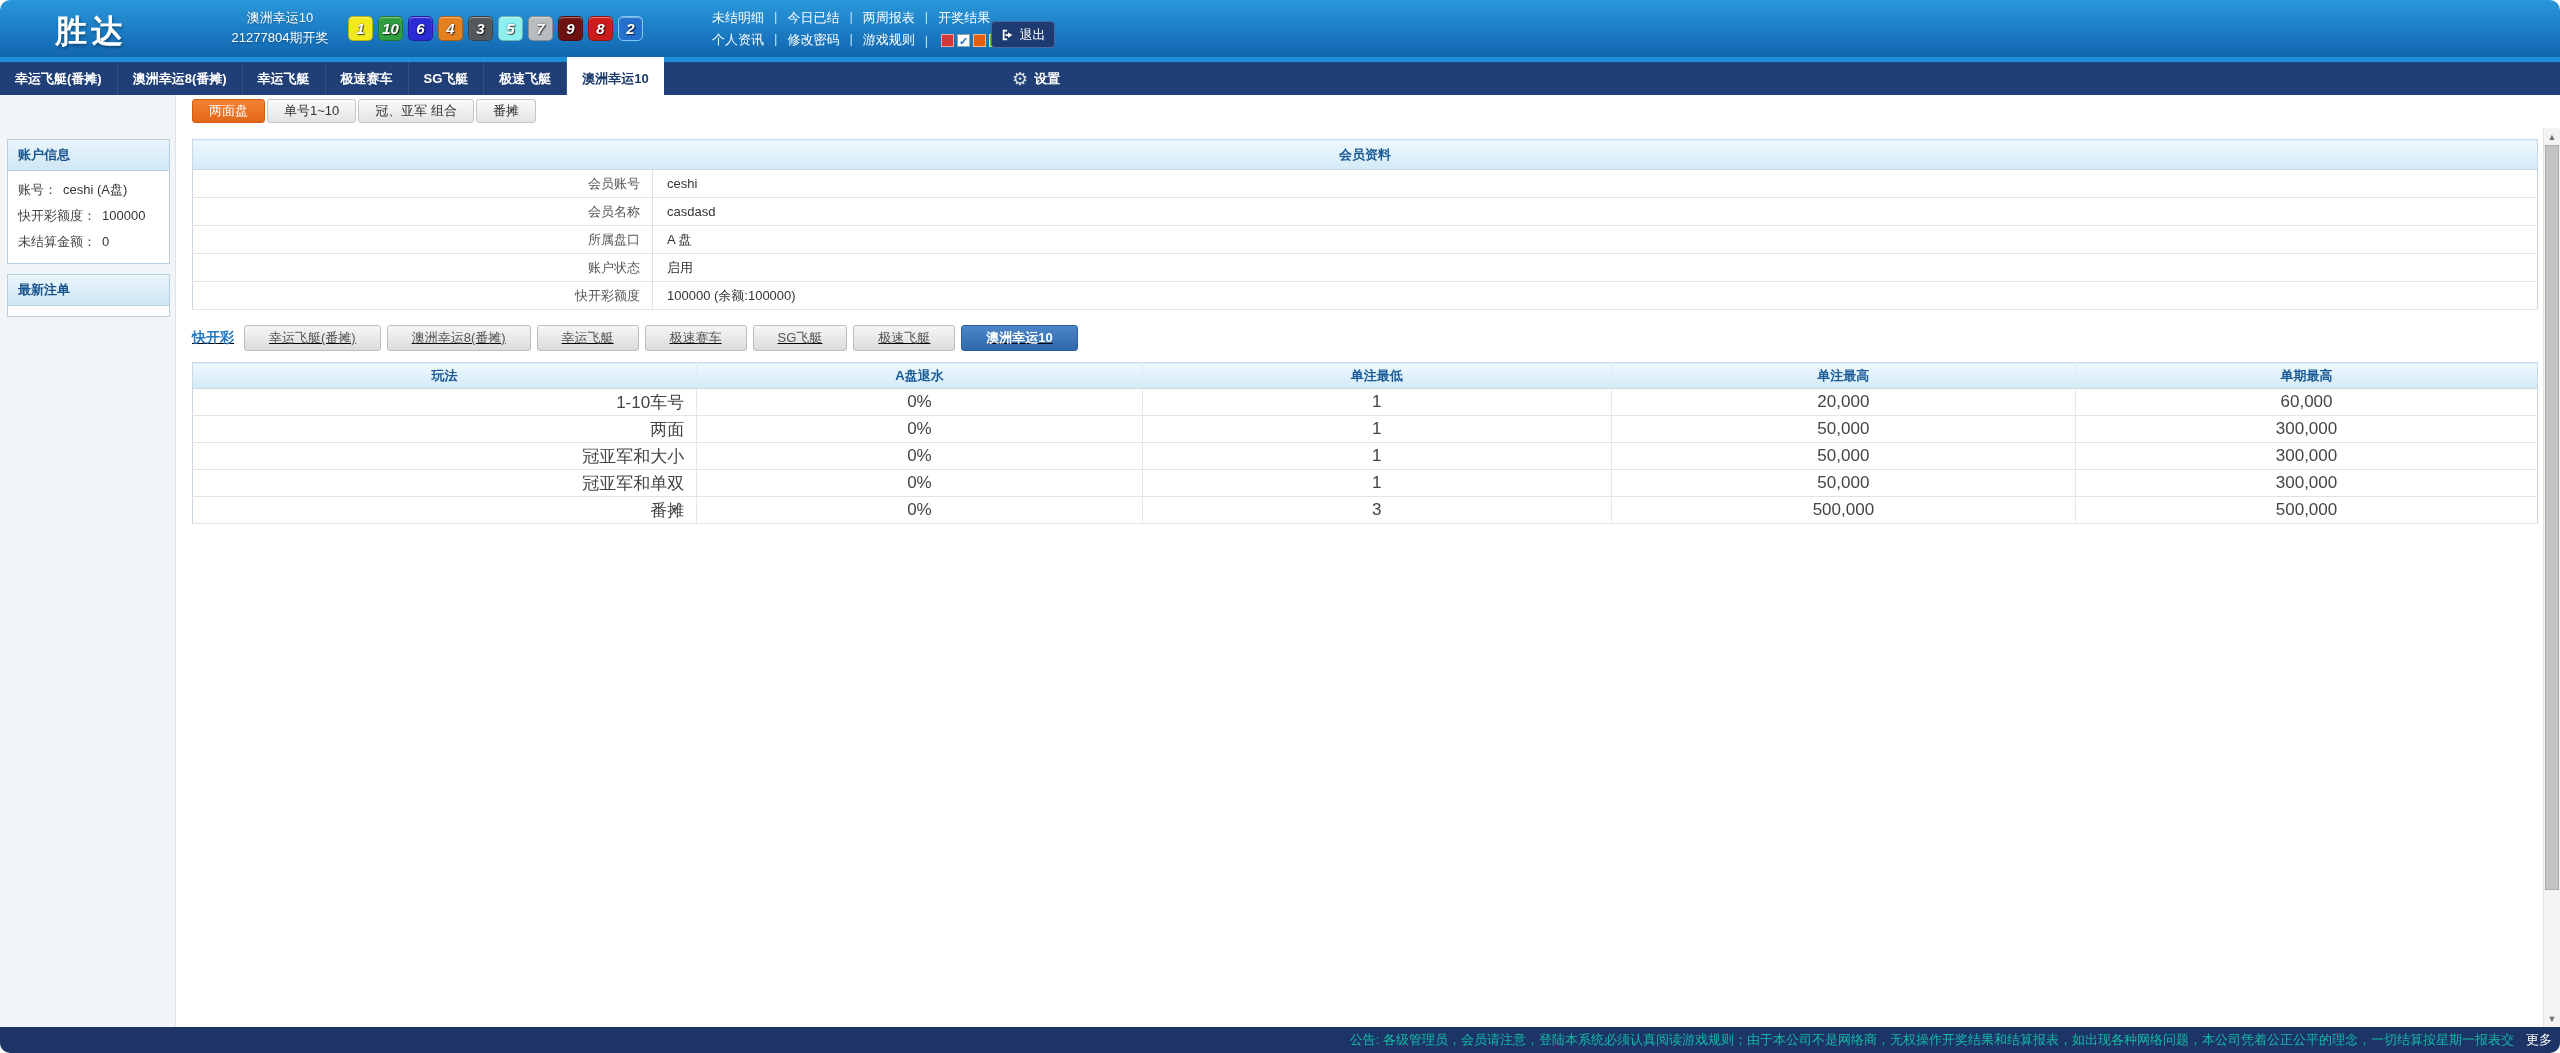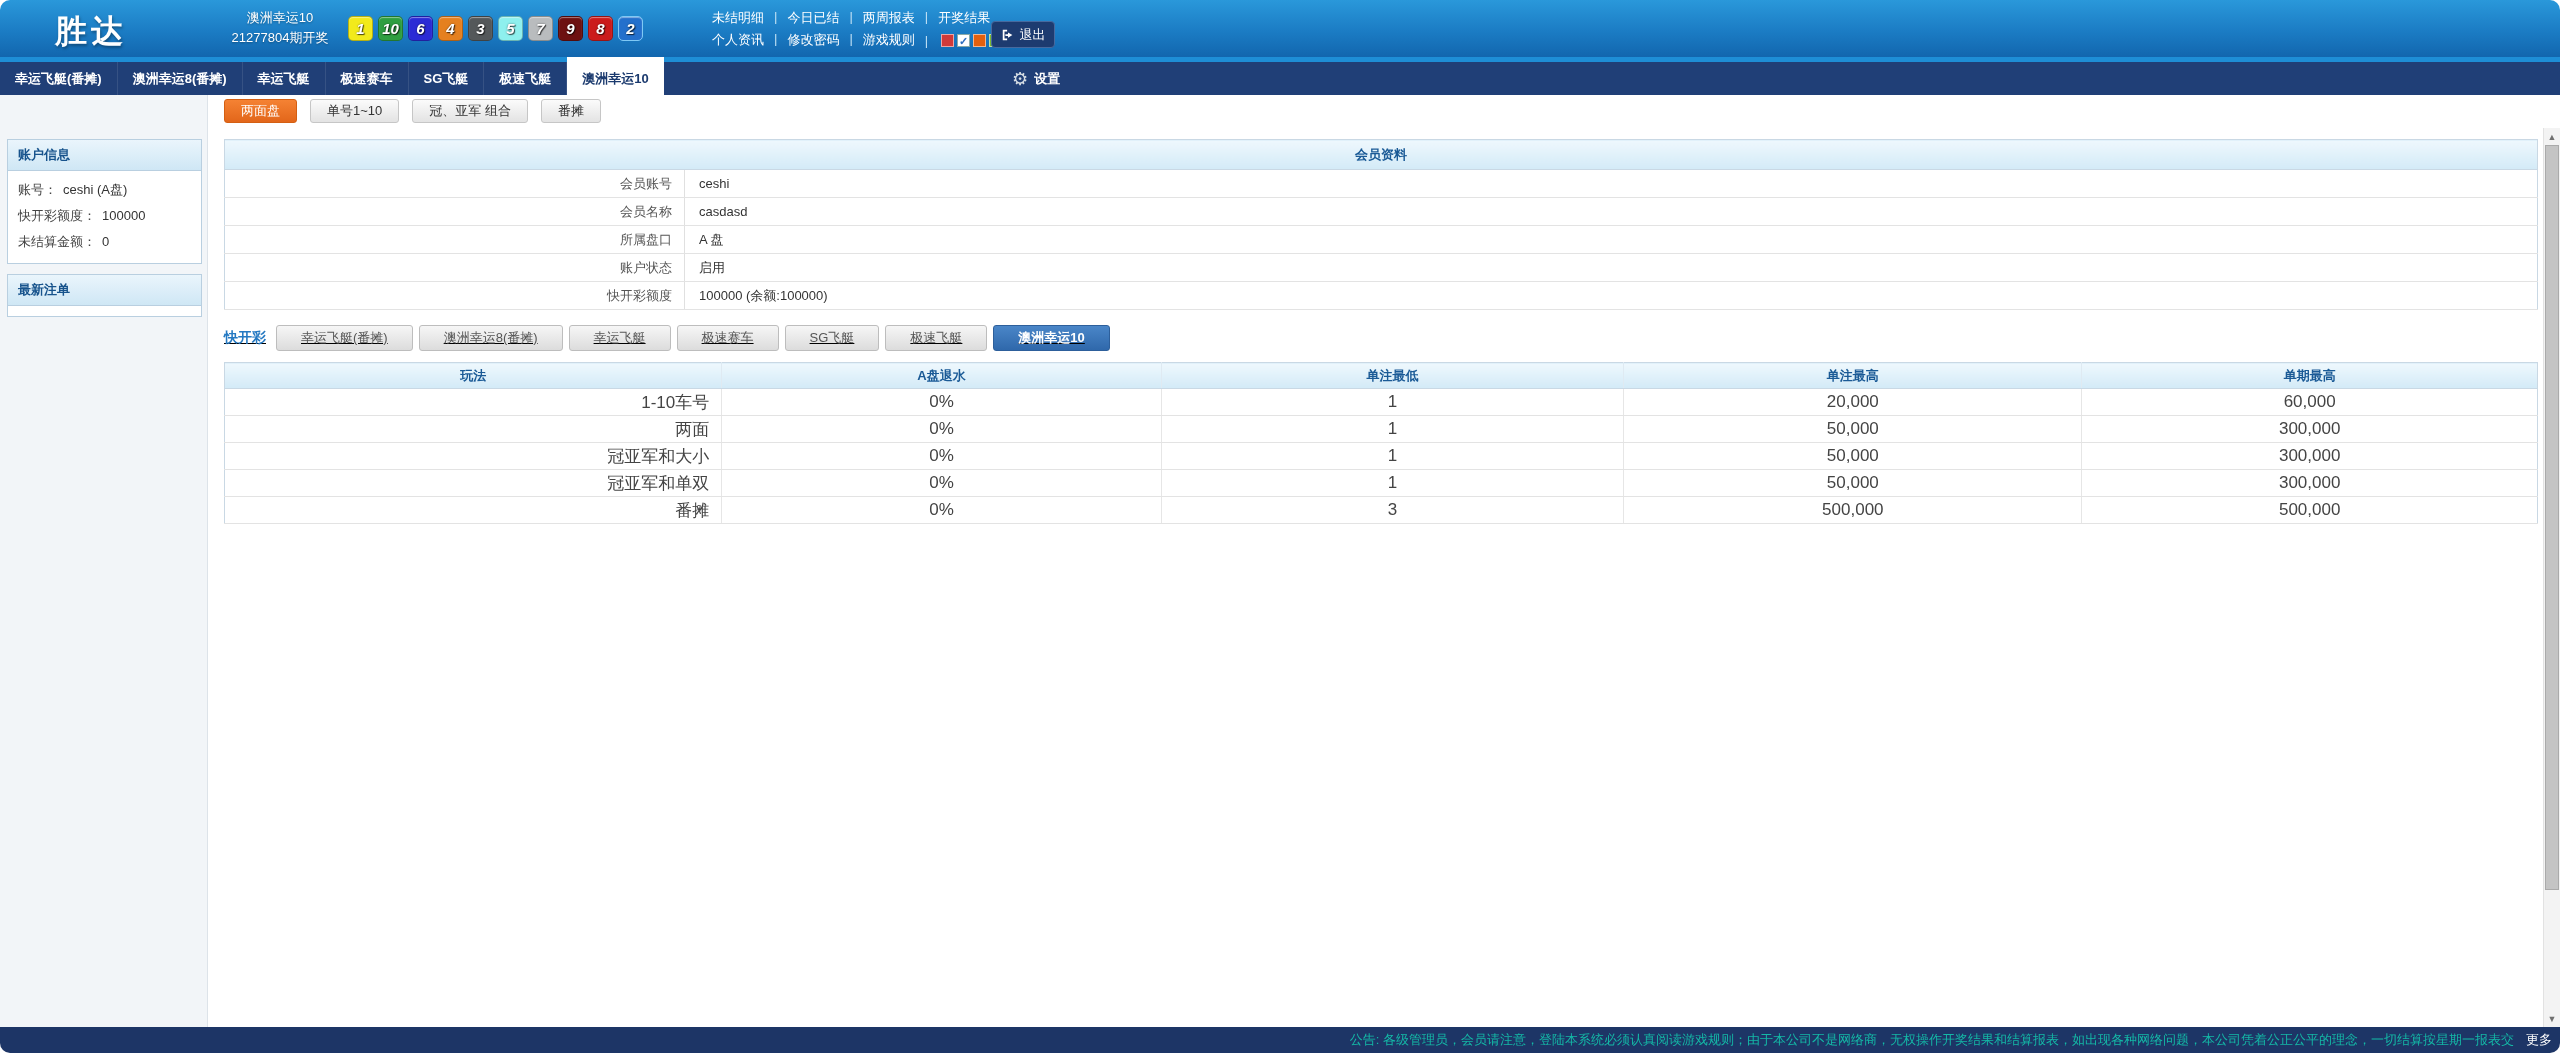--- a/index.html
+++ b/index.html
@@ -27,32 +27,32 @@
   .blue-line { height:5px; background:#1e8ed6; flex:0 0 auto; }
   .nav { height:33px; background:#203f77; display:flex; align-items:stretch; flex:0 0 auto; position:relative; }
   .nav-item { padding:0 15px; line-height:33px; color:#fff; font-size:13px; font-weight:bold; cursor:pointer; border-right:1px solid rgba(255,255,255,.10); white-space:nowrap; }
   .nav-item.active { background:#fff; color:#1b3a6e; margin-top:-5px; padding-top:5px; border-right:none; }
   .nav-settings { position:absolute; left:1012px; top:0; height:33px; display:flex; align-items:center; gap:6px; cursor:pointer; }
   .gear-ic { color:#d5dde4; font-size:18px; line-height:18px; }
   .nav-settings .lbl { color:#fff; font-size:13px; font-weight:bold; }
 
   
   .content { flex:1 1 auto; display:flex; min-height:0; }
-  .sidebar { width:208px; flex:0 0 auto; background:#f2f5f8; border-right:1px solid #dde3e9; padding:44px 5px 0 7px; }
+  .sidebar { width:176px; flex:0 0 auto; background:#f2f5f8; border-right:1px solid #dde3e9; padding:44px 5px 0 7px; }
   .panel { border:1px solid #b9cfe0; background:#fff; margin-bottom:10px; }
   .panel-h { background:linear-gradient(180deg,#eaf5fc,#cfe7f5); border-bottom:1px solid #b9cfe0; padding:6px 10px; font-size:13px; font-weight:bold; color:#17538c; }
   .panel-b { padding:6px 8px 8px; }
   .acct-row { font-size:13px; color:#444; padding:4px 2px; white-space:nowrap; }
   .acct-row .v { color:#333; margin-left:6px; }
   .panel-b.empty { padding:5px; }
 
   .main { flex:1 1 auto; padding:2px 22px 0 16px; min-width:0; }
 
   
-  .subtabs { display:flex; gap:13px; margin-top:2px; }
+  .subtabs { display:flex; gap:2px; margin-top:2px; }
   .subtab { height:24px; padding:0 16px; font-size:13px; display:flex; align-items:center; border-radius:3px; cursor:pointer; background:linear-gradient(180deg,#fbfbfb,#e3e3e3); border:1px solid #c6c6c6; color:#333; }
   .subtab.active { background:linear-gradient(180deg,#f58233,#e2661a); border:1px solid #d45f12; color:#fff; }
 
   
   table { border-collapse:collapse; width:100%; }
   .member-table { margin-top:16px; border:1px solid #c9d8e4; }
   .member-table .title-cell { background:linear-gradient(180deg,#eef8fd 0%,#d3eaf7 100%); text-align:center; font-size:13px; font-weight:bold; color:#1a5a96; height:30px; border-bottom:1px solid #c9d8e4; }
   .member-table td { border-bottom:1px solid #e3e3e3; font-size:13px; color:#444; height:28px; }
   .member-table td.lbl { width:460px; text-align:right; padding-right:12px; border-right:1px solid #e0e0e0; color:#555; }
   .member-table td.val { text-align:left; padding-left:14px; color:#333; }

